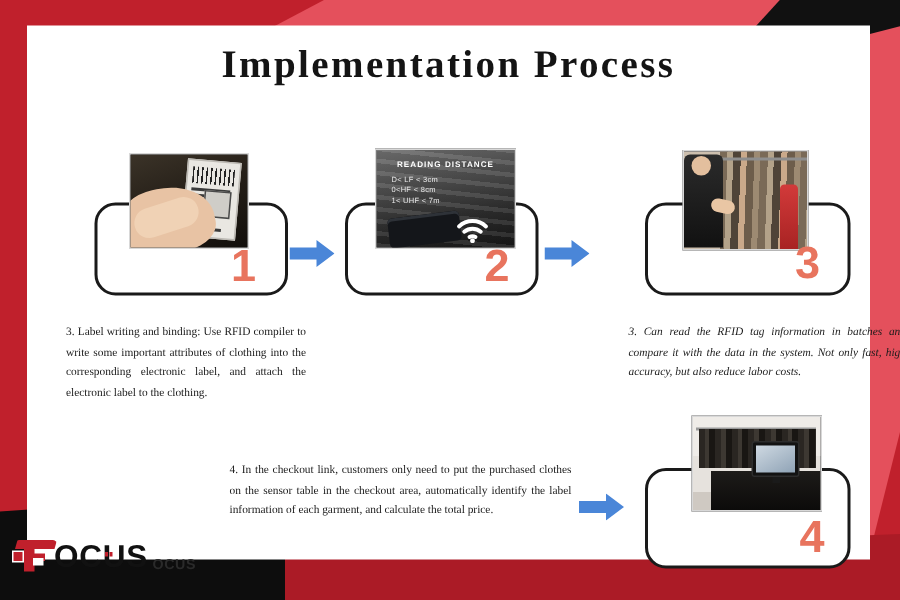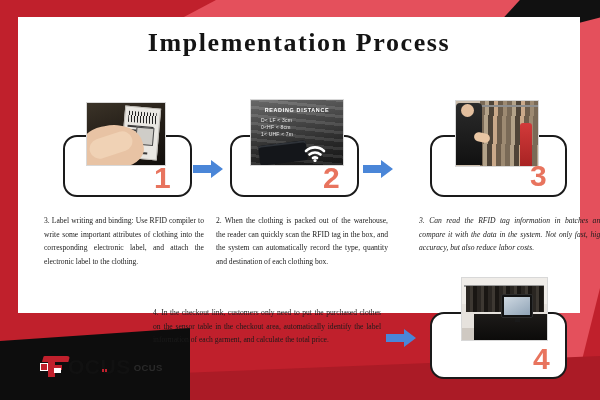--- a/index.html
+++ b/index.html
@@ -55,21 +55,21 @@
     width: 600px; height: 44px;
     background: #ab1b26;
     clip-path: polygon(28% 40%, 100% 0, 100% 100%, 28% 100%);
   }
   
   .card {
     position: absolute;
     left: 18px;
     top: 17px;
     width: 562px;
-    height: 296px;
+    height: 356px;
     background: #ffffff;
     box-shadow: 0 0 0 0 rgba(0,0,0,0);
   }
   
   .title {
     position: absolute;
     left: 0; right: 0;
     top: 11px;
     text-align: center;
     font-size: 26px;
@@ -203,25 +203,25 @@
     text-align: justify;
   }
   #desc1 { left: 26px;  top: 197px; width: 160px; }
   #desc2 { left: 198px; top: 197px; width: 172px; }
   #desc3 { left: 401px; top: 197px; width: 185px; font-style: italic; }
   #desc4 { left: 135px; top: 289px; width: 228px; }
 
   
   .logo {
     position: absolute;
-    left: 40px;
+    left: 8px;
     bottom: 18px;
     height: 26px;
     display: flex;
-    align-items: flex-start;
+    align-items: flex-end;
   }
   .logo-f { position: relative; width: 30px; height: 22px; margin-right: -2px; }
   .logo-f .fbar-top {
     position:absolute; left:2px; top:0px; width:28px; height:6px;
     background:#c0202c; border-radius:3px 3px 0 0;
     clip-path: polygon(6% 0, 100% 0, 94% 100%, 0 100%);
   }
   .logo-f .fbar-mid {
     position:absolute; left:0px; top:9px; width:22px; height:5px; background:#c0202c;
   }
@@ -339,21 +339,20 @@
     </div>
     <div class="step-num" id="num4">4</div>
 
     <div class="arrow" id="arrow3">
       <svg width="30" height="18" viewBox="0 0 30 18">
         <path d="M0 5 H18 V0 L30 9 L18 18 V13 H0 Z" fill="#4a86d8"></path>
       </svg>
     </div>
 
     <div class="desc" id="desc1">3. Label writing and binding: Use RFID compiler to write some important attributes of clothing into the corresponding electronic label, and attach the electronic label to the clothing.</div>
-    <div class="desc" id="desc2">2. When the clothing is packed out of the warehouse, the reader can quickly scan the RFID tag in the box, and the system can automatically record the type, quantity and destination of each clothing box.</div>
     <div class="desc" id="desc3">3. Can read the RFID tag information in batches and compare it with the data in the system. Not only fast, high accuracy, but also reduce labor costs.</div>
     <div class="desc" id="desc4">4.  In the checkout link, customers only need to put the purchased clothes on the sensor table in the checkout area, automatically identify the label information of each garment, and calculate the total price.</div>
 
   </div>
 
   <div class="logo">
     <div class="logo-f">
       <div class="fbar-top"></div>
       <div class="fstem"></div>
       <div class="fbar-mid"></div>

